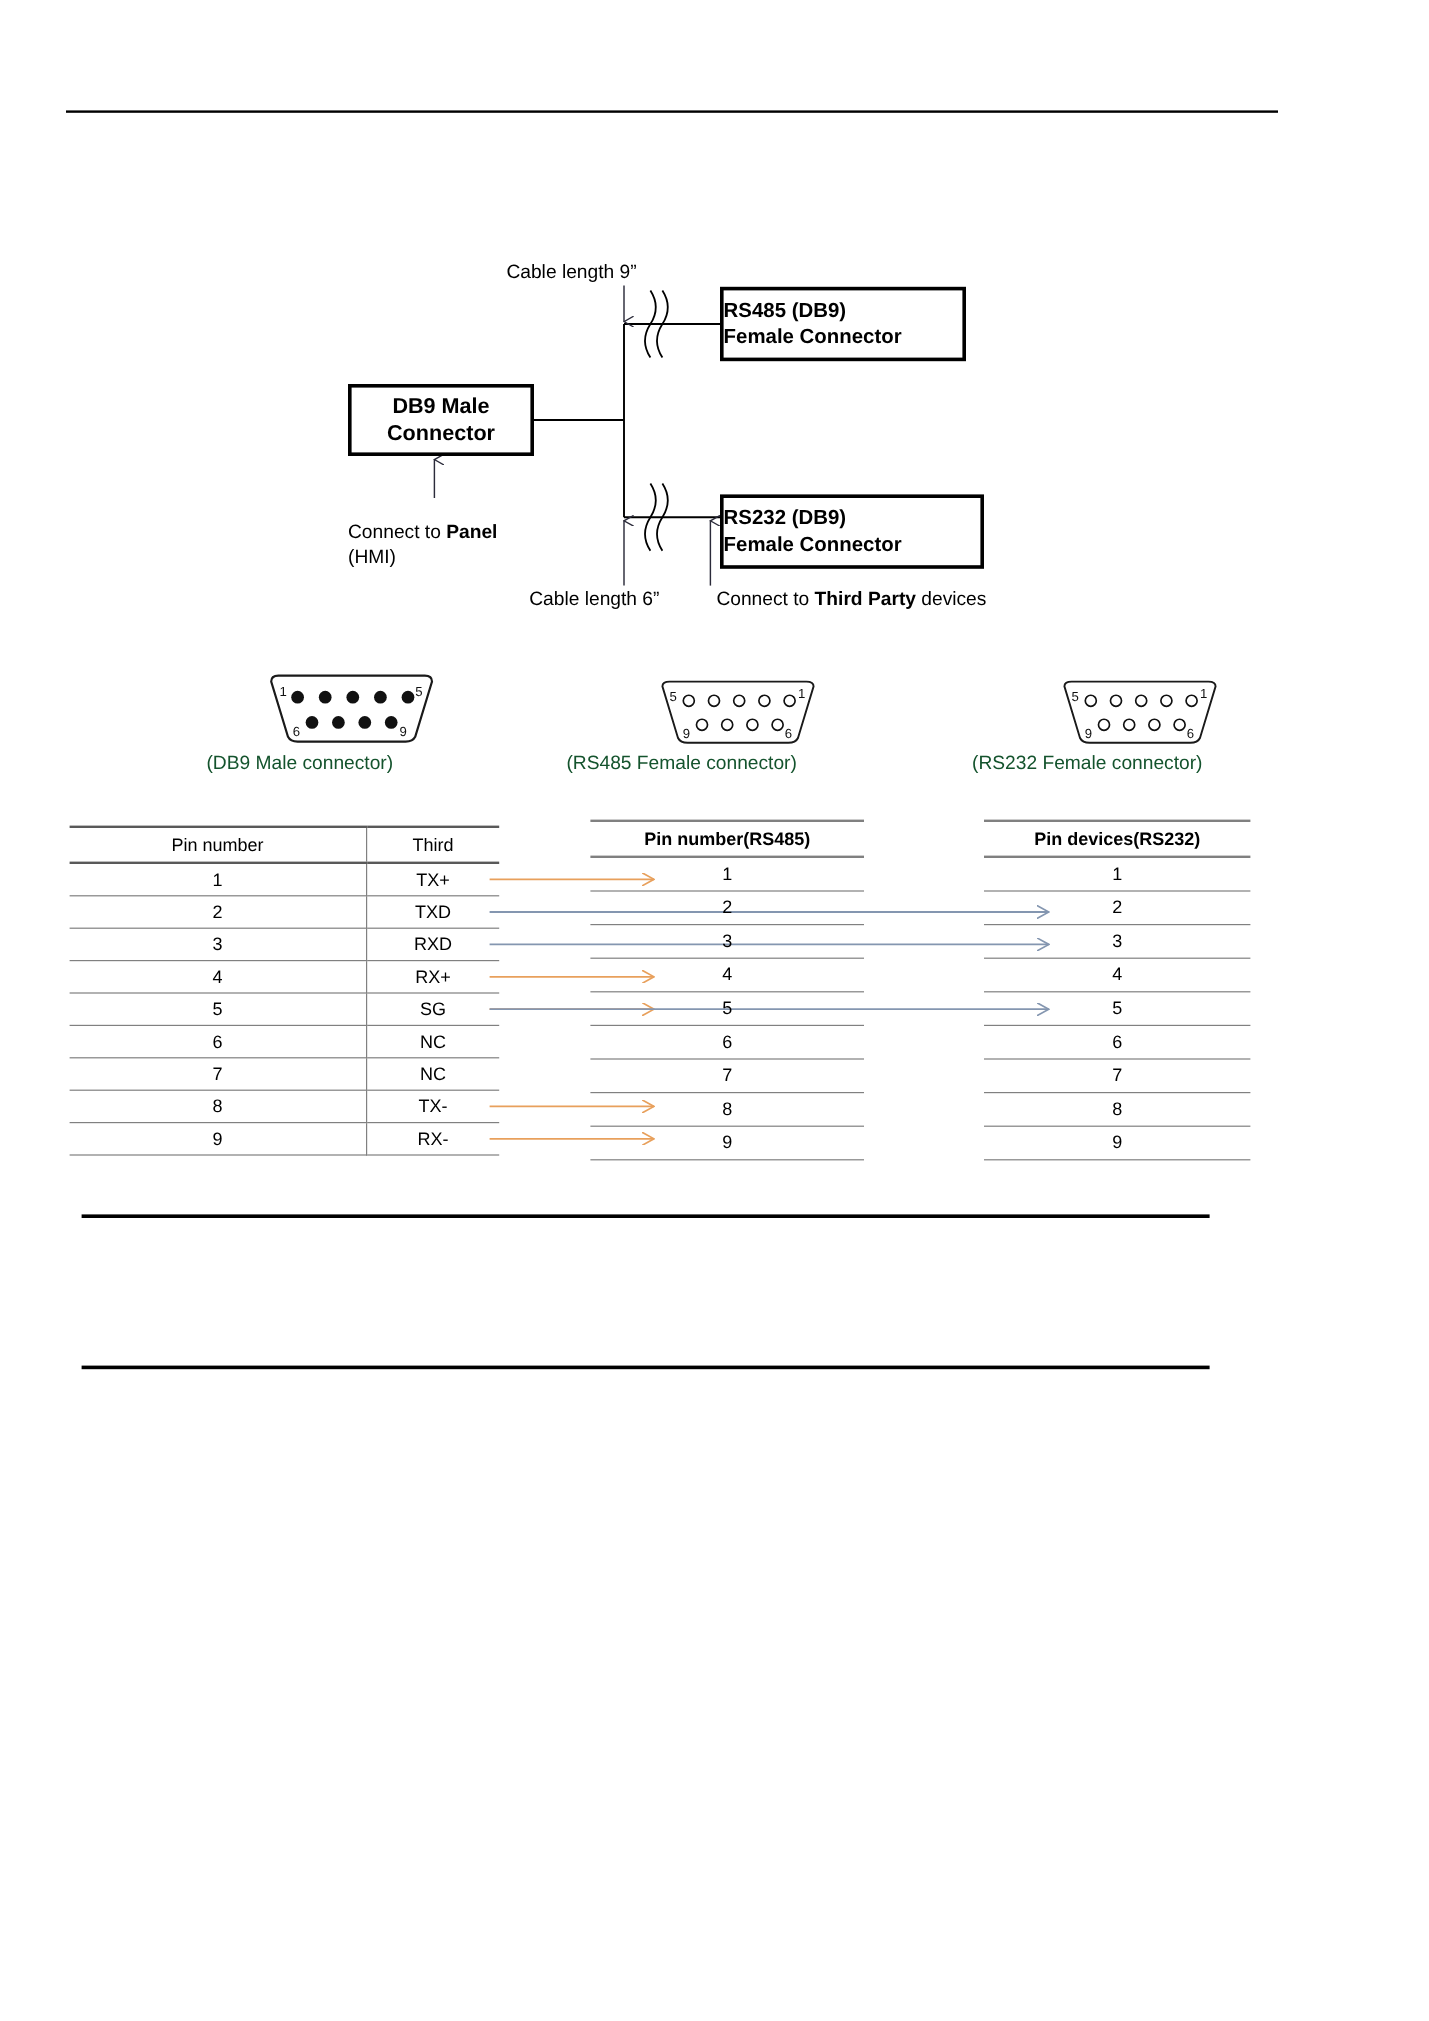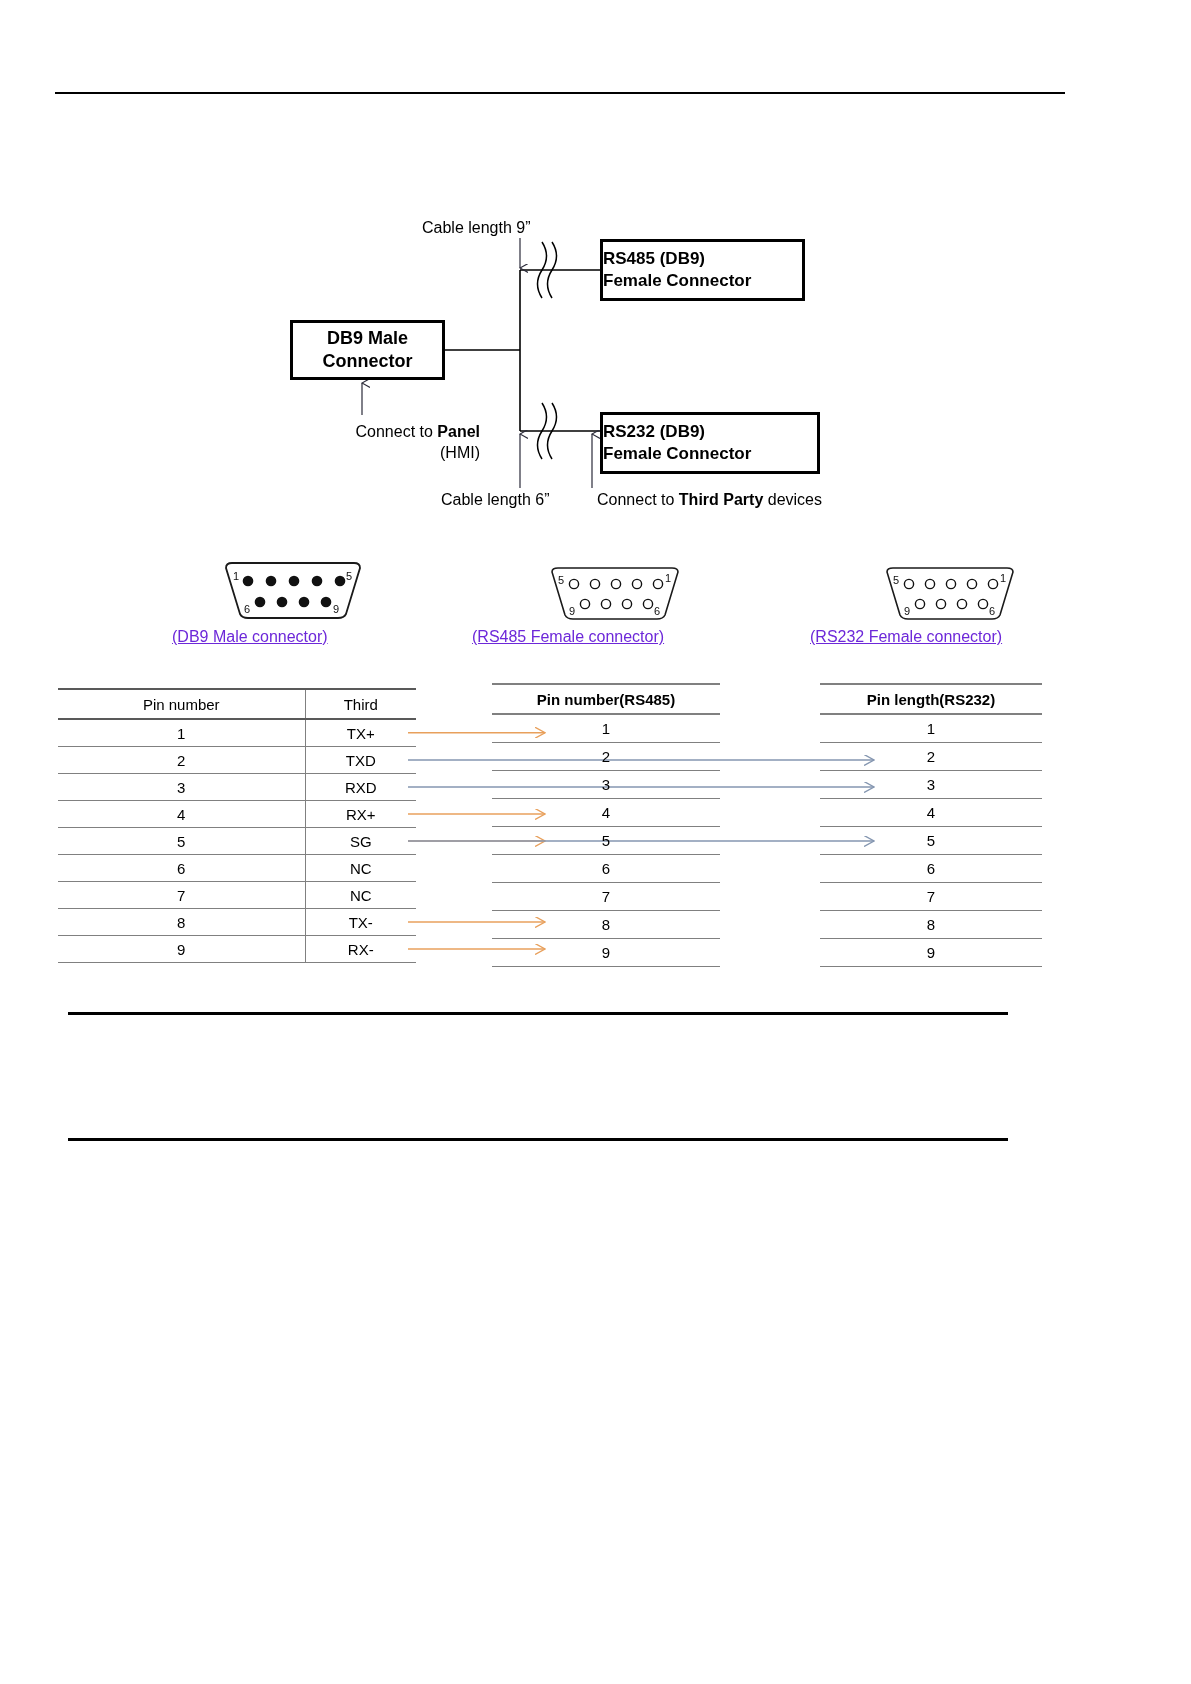--- a/index.html
+++ b/index.html
@@ -21,27 +21,27 @@
        justify-content:center;padding-left:0;}
   .box .l1,.box .l2{font-weight:bold;font-size:17px;line-height:1.28;white-space:nowrap;}
   .box-rs485{left:320px;top:39px;width:205px;height:62px;}
   .box-rs232{left:320px;top:200px;width:220px;height:62px;margin-top:12px;}
   .box-db9{left:10px;top:120px;width:155px;height:60px;align-items:center;padding-left:0;}
   .box-db9 .l1,.box-db9 .l2{font-size:18px;text-align:right;}
 
   .lbl{position:absolute;font-size:16px;white-space:nowrap;line-height:1.3;}
   .lbl b{font-weight:bold;}
   .lbl-cable9{left:142px;top:18px;}
-  .lbl-panel{left:10px;top:222px;text-align:right;width:190px;}
+  .lbl-panel{left:10px;top:234px;text-align:left;width:190px;}
   .lbl-cable6{left:125px;top:290px;margin-left:36px;}
   .lbl-third{left:288px;top:290px;margin-left:29px;}
 
   
   .conn-wrap{position:absolute;}
-  .conn-cap{position:absolute;font-size:16px;white-space:nowrap;color:#6d28d9;text-decoration:underline;}
+  .conn-cap{position:absolute;font-size:16px;white-space:nowrap;color:#14532d;}
   .cap-male{left:172px;top:628px;}
   .cap-485{left:472px;top:628px;}
   .cap-232{left:810px;top:628px;}
 
   
   .tbl{position:absolute;border-collapse:collapse;font-size:15px;}
   .tbl td,.tbl th{text-align:center;padding:2px 0;}
 
   .tbl-main{left:58px;top:688px;width:358px;}
   .tbl-485{left:492px;top:683px;width:228px;}
@@ -290,21 +290,21 @@
         </tr>
         <tr>
           <td>9</td>
         </tr>
       </tbody>
   </table>
 
   <table class="tbl tbl-side tbl-232">
     <thead>
       <tr>
-        <th>Pin length(RS232)</th>
+        <th>Pin devices(RS232)</th>
       </tr>
     </thead>
     <tbody id="b232">
         <tr>
           <td>1</td>
         </tr>
         <tr>
           <td>2</td>
         </tr>
         <tr>

